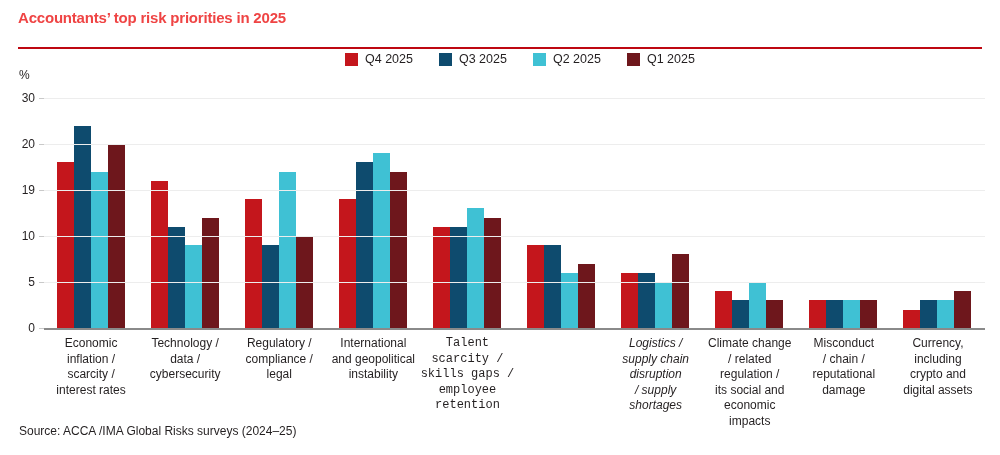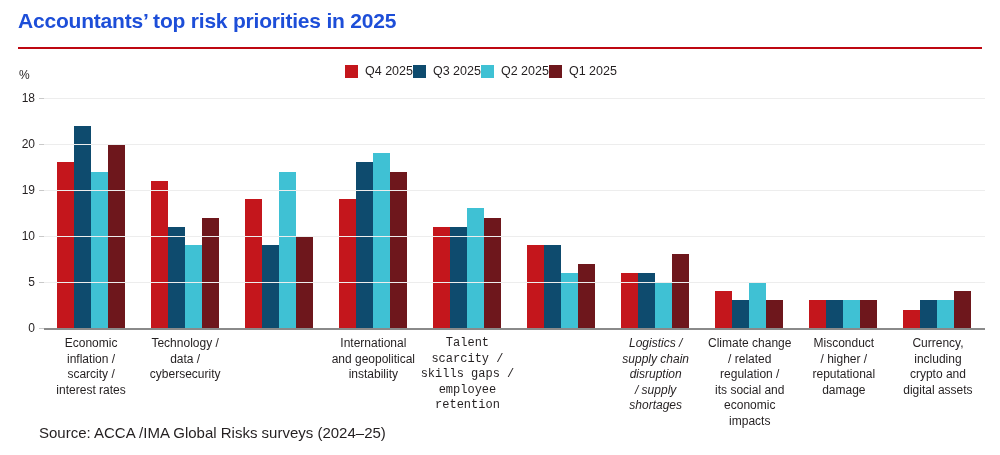--- a/index.html
+++ b/index.html
@@ -18,43 +18,44 @@
     position: relative;
     width: 1000px;
     height: 455px;
   }
 
   
   .title {
     position: absolute;
     left: 18px;
     top: 9px;
-    font-size: 21px;
+    font-size: 15px;
     font-weight: bold;
-    color: #1d4ed8;
+    color: #ef4444;
     letter-spacing: -0.2px;
     white-space: nowrap;
     text-align: center;
   }
   .title-rule {
     position: absolute;
     left: 18px;
     top: 47px;
     width: 964px;
     height: 2px;
     background: #BE0811;
   }
 
   
   .legend {
     position: absolute;
     left: 345px;
-    top: 64px;
+    top: 52px;
     display: flex;
     align-items: center;
+    gap: 26px;
   }
   .legend-item {
     display: flex;
     align-items: center;
     gap: 7px;
   }
   .legend-swatch {
     width: 13px;
     height: 13px;
     display: block;
@@ -155,23 +156,22 @@
     line-height: 15.5px;
     text-align: center;
     color: #231f20;
   }
 
   
   .source {
     position: absolute;
     left: 19px;
     top: 424px;
-    font-size: 15px;
-    color: #231f20;
-    margin-left: 20px;
+    font-size: 12px;
+    color: #231f20;
   }
 </style>
 </head>
 <body>
 
 <div id="page">
 
   <div class="title">Accountants’ top risk priorities in 2025</div>
   <div class="title-rule"></div>
 
@@ -289,34 +289,39 @@
       <div class="ytick-mark" style="top: 138px;"></div>
       <div class="ytick" style="top: 138px;">10</div>
       <div class="gridline" style="top: 92px;"></div>
       <div class="ytick-mark" style="top: 92px;"></div>
       <div class="ytick" style="top: 92px;">19</div>
       <div class="gridline" style="top: 46px;"></div>
       <div class="ytick-mark" style="top: 46px;"></div>
       <div class="ytick" style="top: 46px;">20</div>
       <div class="gridline" style="top: 0px;"></div>
       <div class="ytick-mark" style="top: 0px;"></div>
-      <div class="ytick" style="top: 0px;">18</div>
+      <div class="ytick" style="top: 0px;">30</div>
     </div>
 
   <div class="cat-labels" id="cat-labels">
       <div class="cat-label" style="left: -6px; width: 106.1px;">
         <div>Economic</div>
         <div>inflation /</div>
         <div>scarcity /</div>
         <div>interest rates</div>
       </div>
       <div class="cat-label" style="left: 88.1px; width: 106.1px;">
         <div>Technology /</div>
         <div>data /</div>
         <div>cybersecurity</div>
+      </div>
+      <div class="cat-label" style="left: 182.2px; width: 106.1px;">
+        <div>Regulatory /</div>
+        <div>compliance /</div>
+        <div>legal</div>
       </div>
       <div class="cat-label" style="left: 276.3px; width: 106.1px;">
         <div>International</div>
         <div>and geopolitical</div>
         <div>instability</div>
       </div>
       <div class="cat-label" style="left: 370.4px; width: 106.1px; font-family: Liberation Mono, monospace;">
         <div>Talent scarcity /</div>
         <div>skills gaps /</div>
         <div>employee</div>
@@ -332,21 +337,21 @@
       <div class="cat-label" style="left: 652.7px; width: 106.1px;">
         <div>Climate change</div>
         <div>/ related</div>
         <div>regulation /</div>
         <div>its social and</div>
         <div>economic</div>
         <div>impacts</div>
       </div>
       <div class="cat-label" style="left: 746.8px; width: 106.1px;">
         <div>Misconduct</div>
-        <div>/ higher /</div>
+        <div>/ chain /</div>
         <div>reputational</div>
         <div>damage</div>
       </div>
       <div class="cat-label" style="left: 840.9px; width: 106.1px;">
         <div>Currency,</div>
         <div>including</div>
         <div>crypto and</div>
         <div>digital assets</div>
       </div>
     </div>

